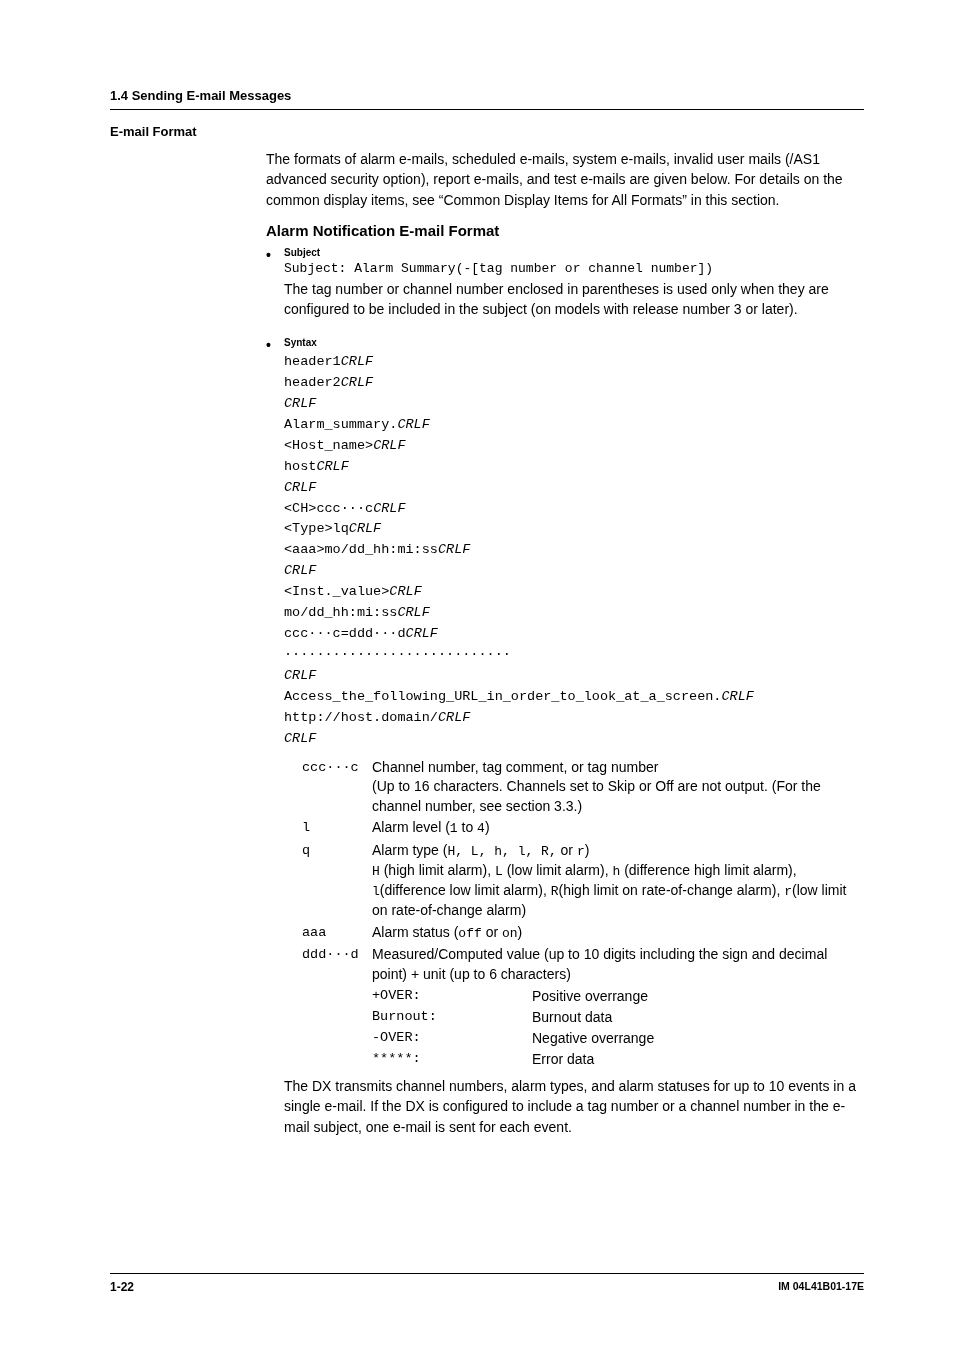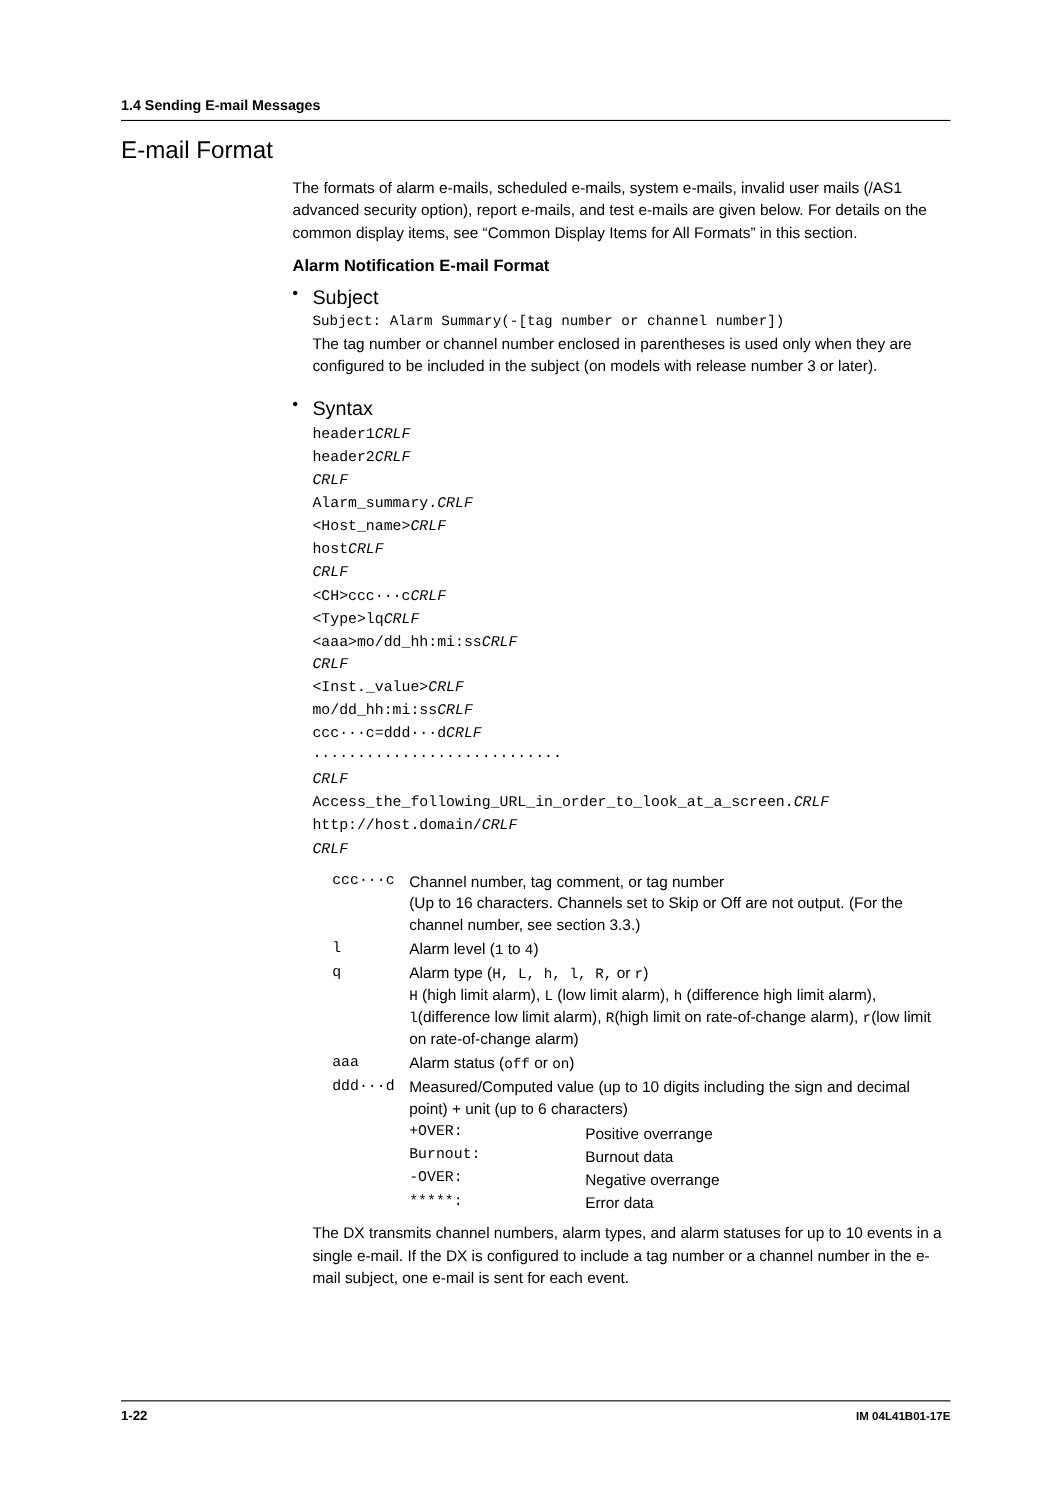--- a/index.html
+++ b/index.html
@@ -24,22 +24,22 @@
     font-weight: bold;
     font-size: 13px;
     margin-bottom: 6px;
   }
   .rule {
     border: 0;
     border-top: 1px solid #000;
     margin: 0 0 14px 0;
   }
   .section-title {
-    font-weight: normal;
-    font-size: 22px;
+    font-weight: bold;
+    font-size: 13px;
     margin: 0 0 10px 0;
   }
   .content {
     margin-left: 156px;
     line-height: 1.45;
   }
   .para {
     font-size: 14px;
     margin-bottom: 10px;
   }
@@ -57,22 +57,22 @@
   .bullet-dot {
     width: 18px;
     flex-shrink: 0;
     font-weight: bold;
     line-height: 1.4;
   }
   .bullet-body {
     flex: 1;
   }
   .bullet-label {
-    font-weight: normal;
-    font-size: 18px;
+    font-weight: bold;
+    font-size: 10px;
   }
   .mono {
     font-family: "Courier New", Courier, monospace;
     font-size: 13px;
   }
   .ital {
     font-style: italic;
   }
   .syntax-block {
     font-family: "Courier New", Courier, monospace;
@@ -133,21 +133,20 @@
   .footer-rule {
     border: 0;
     border-top: 1px solid #000;
     margin: 0 0 6px 0;
   }
   .footer-row {
     display: flex;
     justify-content: space-between;
     font-size: 12px;
     font-weight: bold;
-    align-items: flex-end;
   }
   .footer-right {
     font-size: 10.5px;
   }
 </style>
 </head>
 <body>
 
 <div class="page">
 

